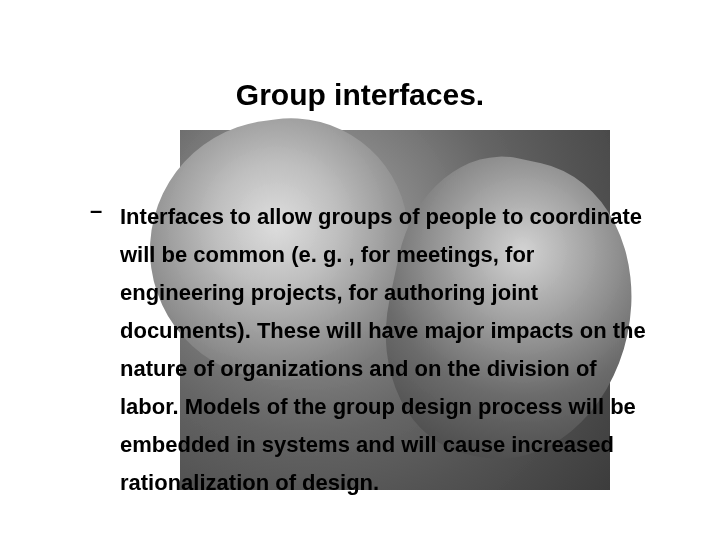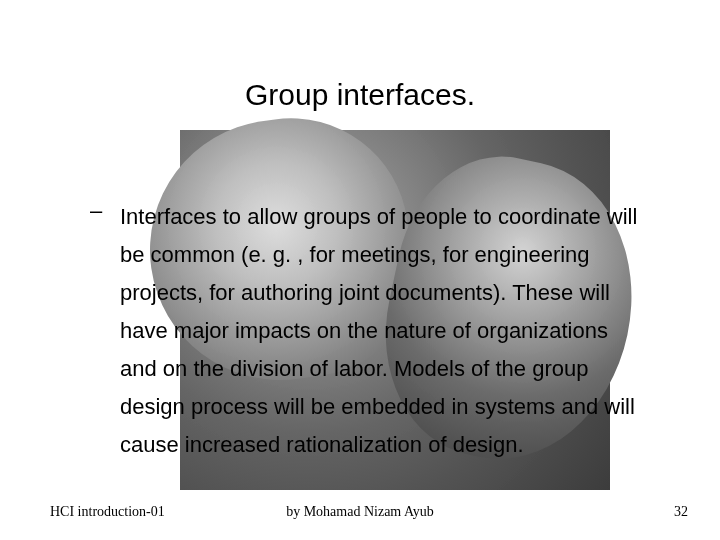--- a/index.html
+++ b/index.html
@@ -10,20 +10,21 @@
     background: #ffffff;
     font-family: Arial, Helvetica, sans-serif;
     position: relative;
     overflow: hidden;
   }
   .slide {
     width: 720px;
     height: 540px;
     position: relative;
     background: #ffffff;
+    font-weight: bold;
   }
   .bg-photo {
     position: absolute;
     left: 180px;
     top: 130px;
     width: 430px;
     height: 360px;
     background:
       radial-gradient(circle at 30% 30%, #bdbdbd 0%, #888 25%, #666 50%, #555 70%, #3f3f3f 100%),
       linear-gradient(135deg, #777 0%, #333 100%);
@@ -117,19 +118,14 @@
 
   <div class="title">Group interfaces.</div>
 
   <div class="body-wrap">
     <div class="bullet-row">
       <div class="dash">–</div>
       <div class="body-text">Interfaces to allow groups of people to coordinate will be common (e. g. , for meetings, for engineering projects, for authoring joint documents). These will have major impacts on the nature of organizations and on the division of labor. Models of the group design process will be embedded in systems and will cause increased rationalization of design.</div>
     </div>
   </div>
 
-  <div class="footer">
-    <span class="footer-left">HCI introduction-01</span>
-    <span class="footer-center">by Mohamad Nizam Ayub</span>
-    <span class="footer-right">32</span>
-  </div>
 
 </div>
 
 </body></html>

